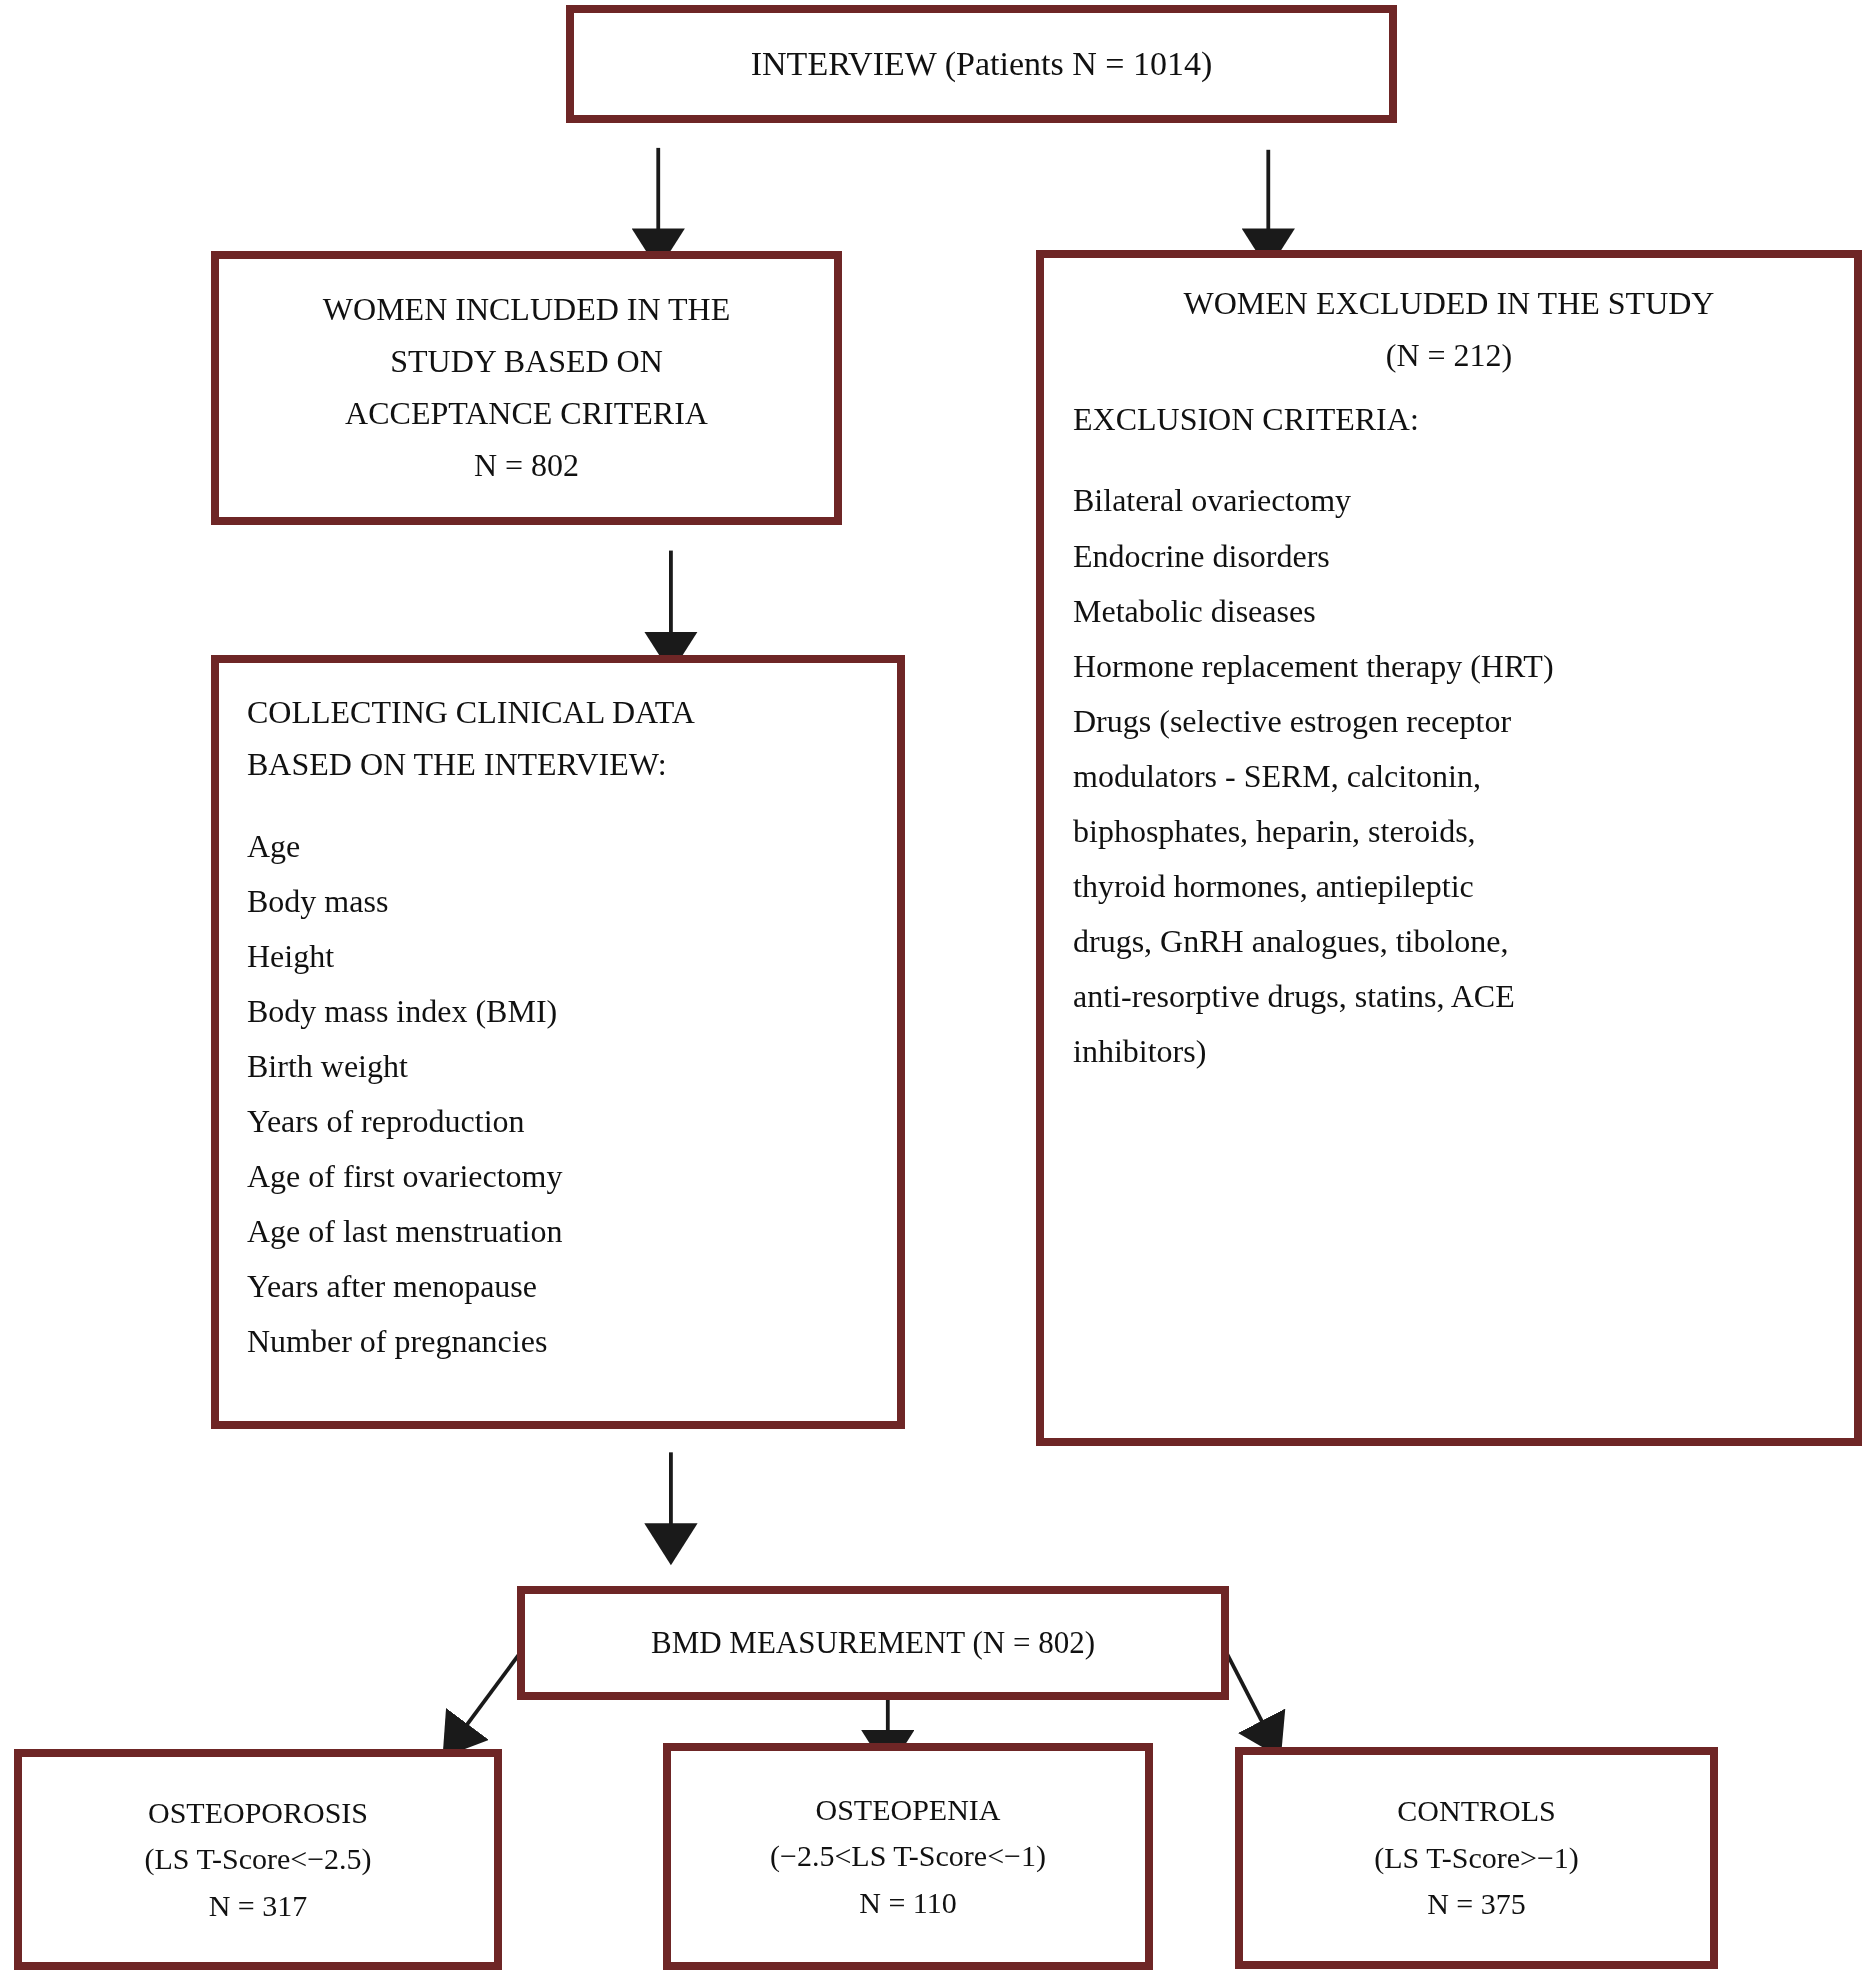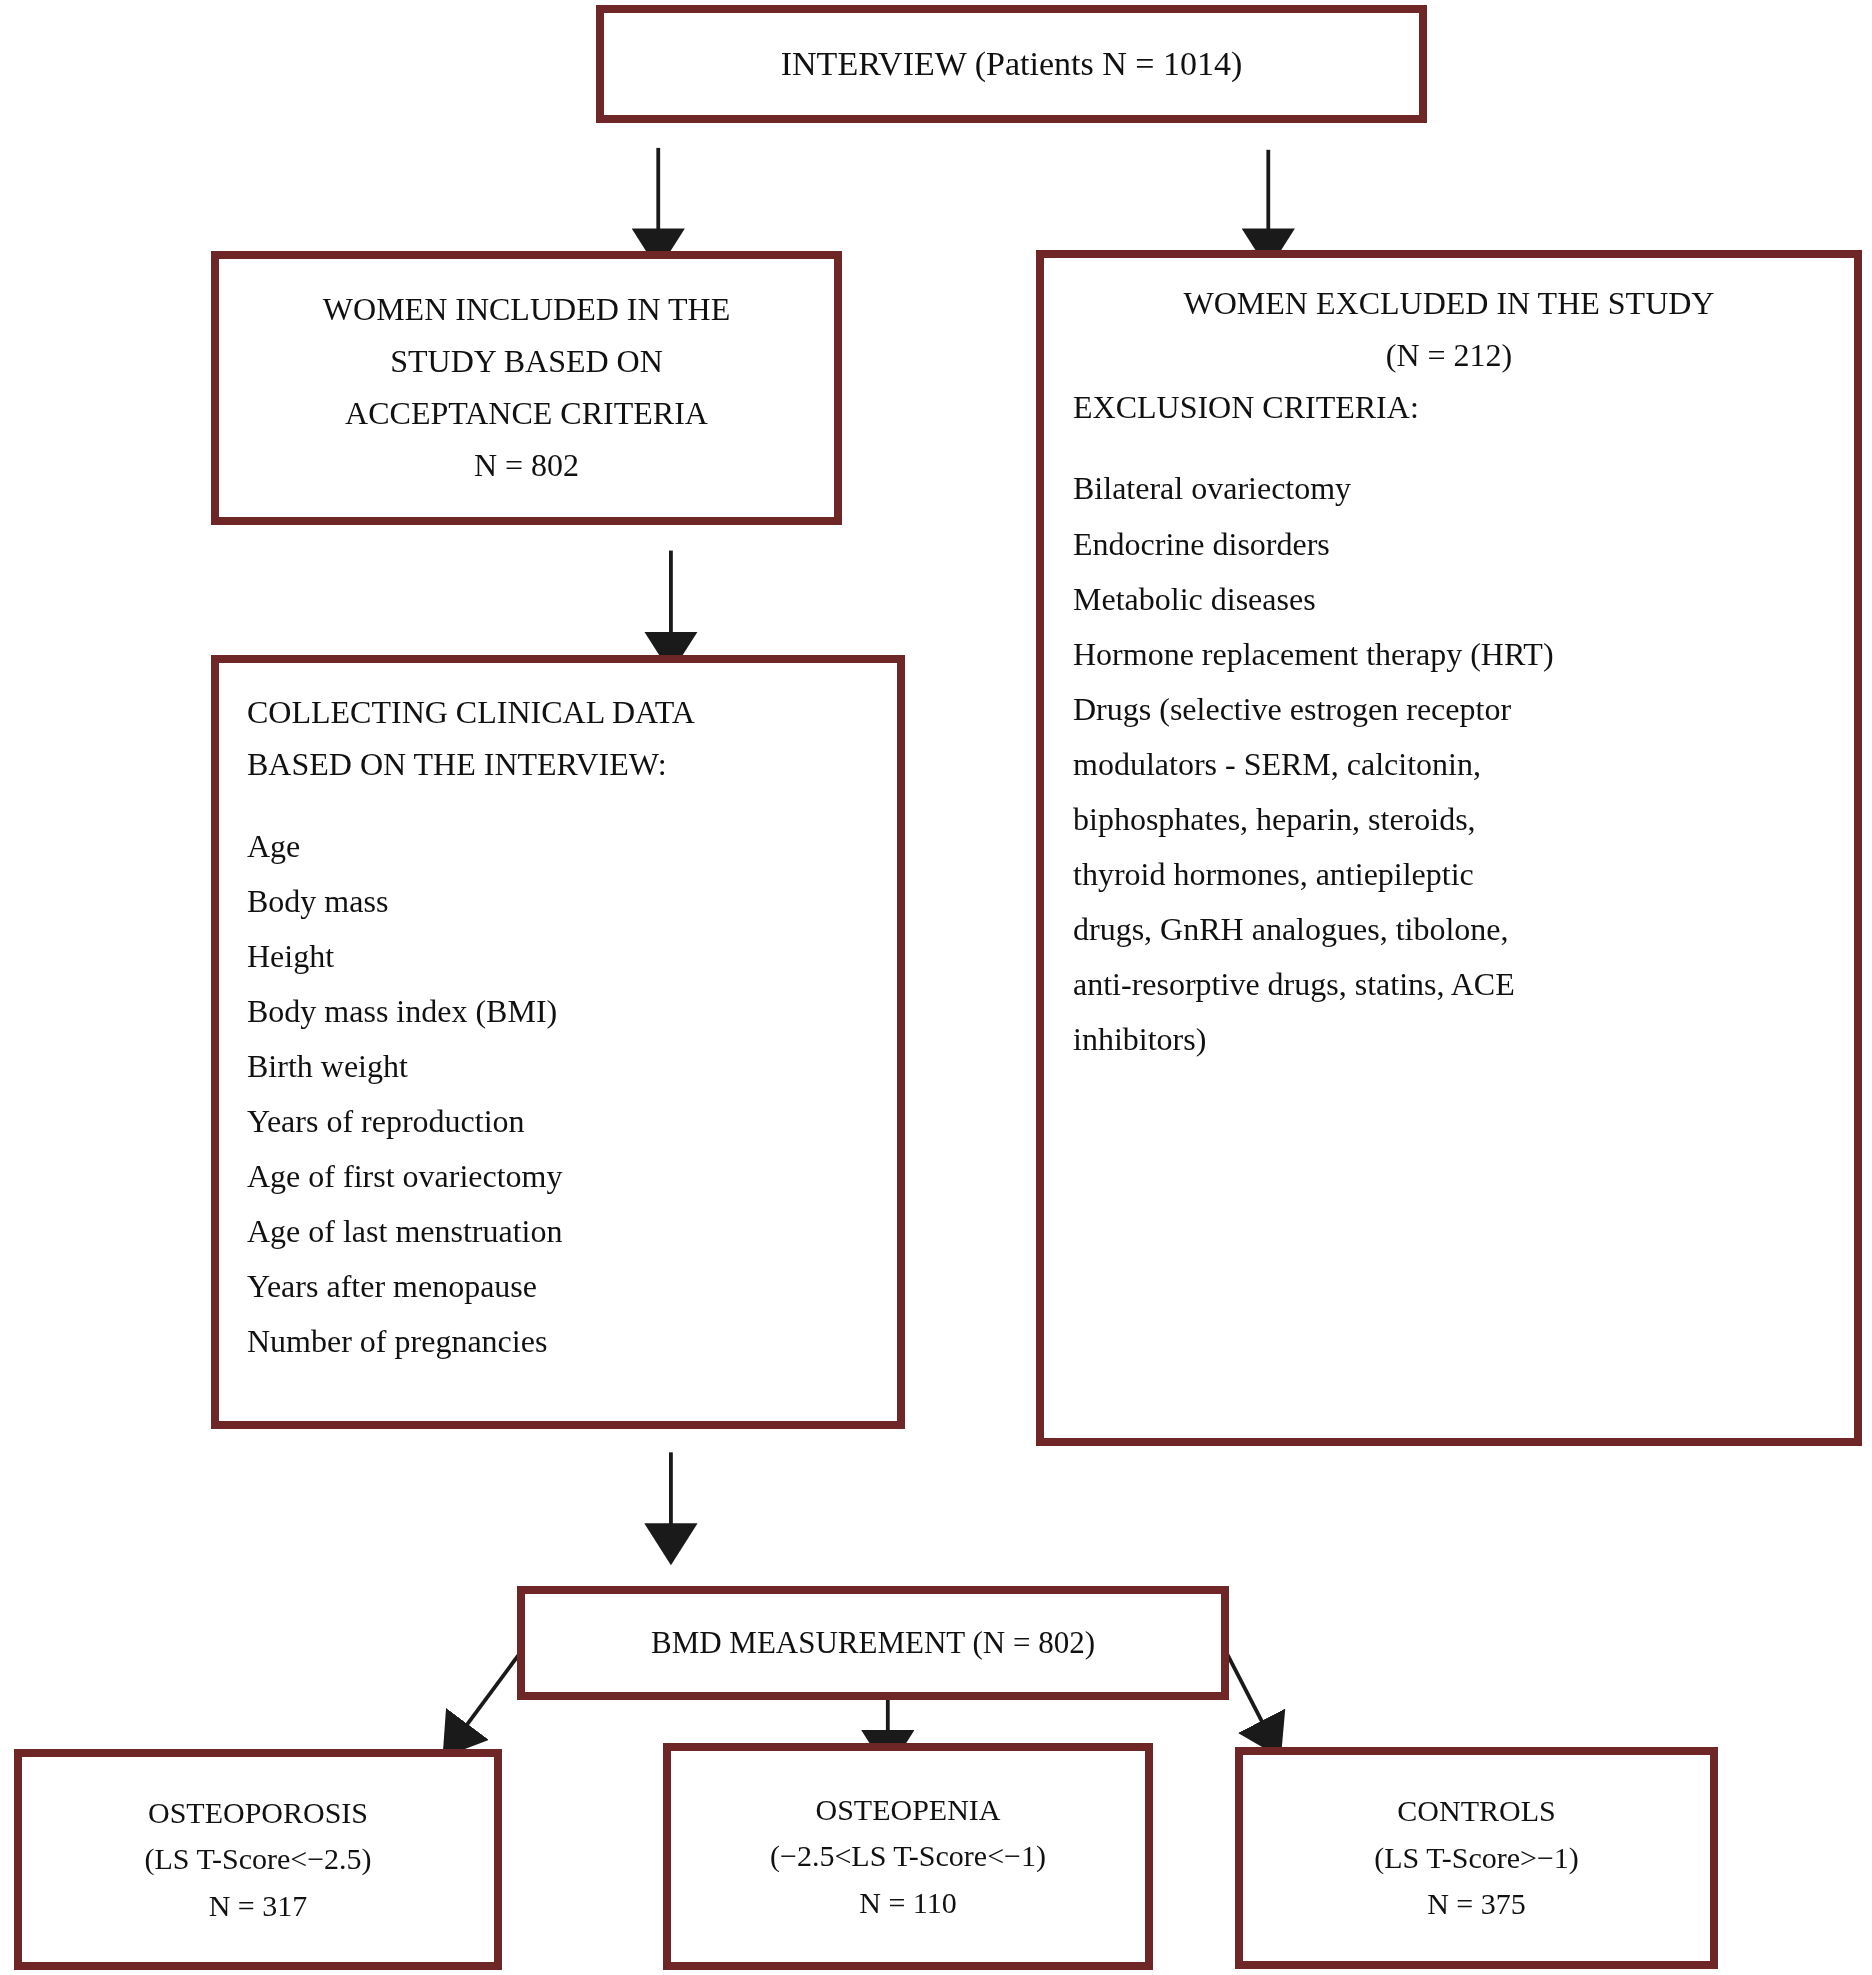--- a/index.html
+++ b/index.html
@@ -33,33 +33,33 @@
     justify-content: center;
   }
   .ctext {
     text-align: center;
     line-height: 1.62;
     font-size: 32px;
   }
   .sp { height: 28px; }
 
   
-  #box-interview   { left: 596px;  top: 5px;    width: 831px; height: 118px; }
+  #box-interview   { left: 566px;  top: 5px;    width: 831px; height: 118px; }
   #box-included    { left: 211px;  top: 251px;  width: 631px; height: 274px; }
   #box-excluded    { left: 1036px; top: 250px;  width: 826px; height: 1196px; }
   #box-clinical    { left: 211px;  top: 655px; width: 694px; height: 774px; }
   #box-bmd         { left: 517px;  top: 1586px; width: 712px; height: 114px; }
   #box-osteoporosis{ left: 14px;   top: 1749px; width: 488px;  height: 221px; }
   #box-osteopenia  { left: 663px; top: 1743px; width: 490px;  height: 227px; }
   #box-controls    { left: 1235px; top: 1747px; width: 483px;  height: 222px; padding-left: 25px; }
 
   #box-interview .ctext { font-size: 34px; }
   #box-bmd .ctext { font-size: 31px; }
 
-  #box-excluded .pad { padding: 0 0 0 29px; }
+  #box-excluded .pad { padding: 0 0 0 29px; margin-top: 12px; }
   #box-clinical .pad { padding: 0 0 0 28px; }
   #box-excluded .inner { justify-content: flex-start; padding-top: 20px; }
   #box-clinical .inner { justify-content: flex-start; padding-top: 24px; }
 
   .excl-head { text-align: center; font-size: 32px; line-height: 1.62; }
   .excl-sub  { text-align: center; font-size: 32px; line-height: 1.62; }
   .excl-lab  { text-align: left;   font-size: 32px; line-height: 1.62; }
   .excl-item { text-align: left;   font-size: 32px; line-height: 1.72; }
 
   .clin-head { text-align: left; font-size: 32px; line-height: 1.62; }

